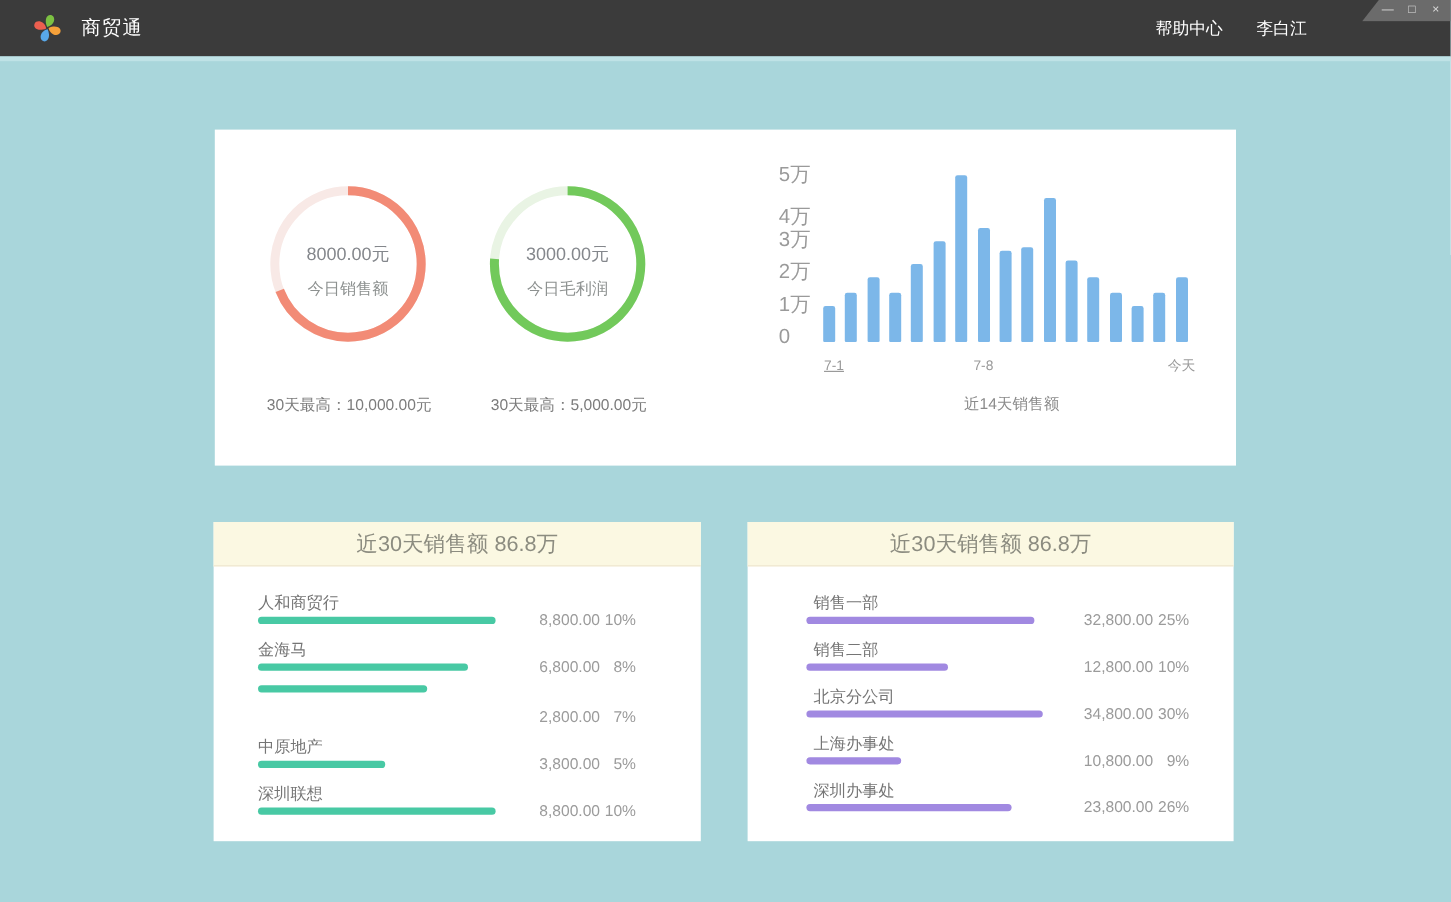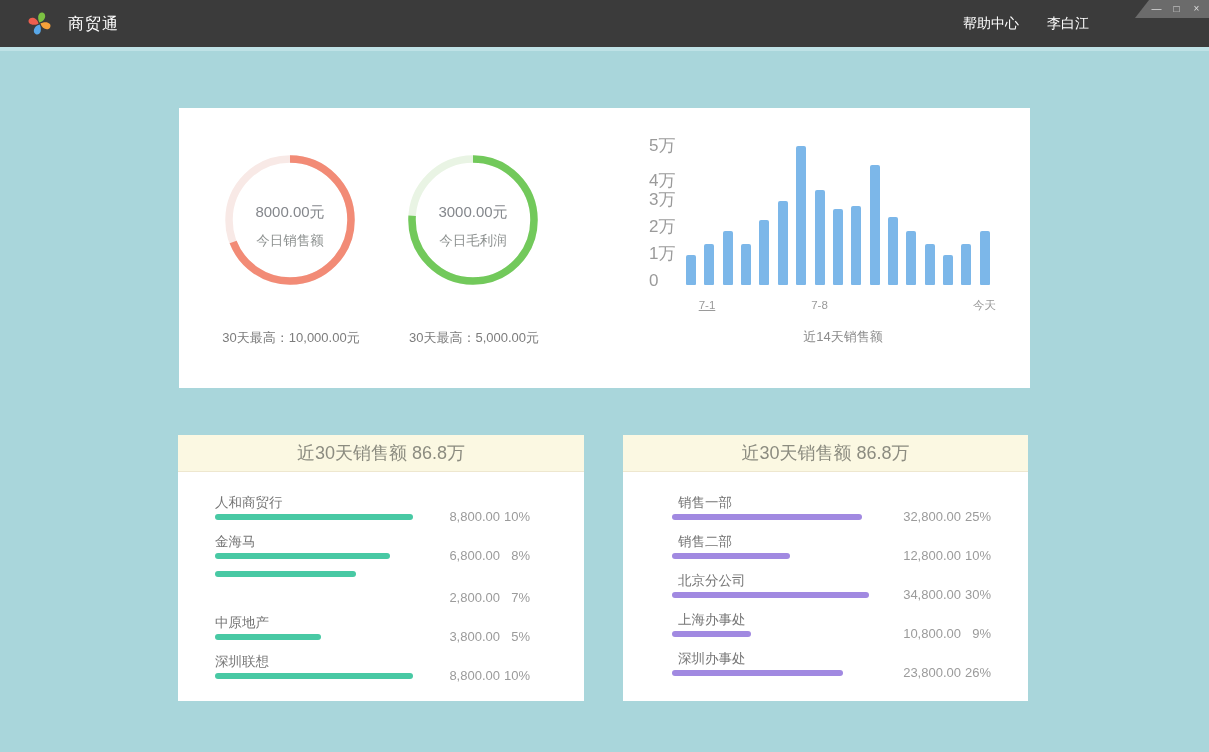--- a/index.html
+++ b/index.html
@@ -130,21 +130,21 @@
         <div class="bar" style="left: 165.2px; height: 78.9px; background: rgb(124, 183, 233);"></div>
         <div class="bar" style="left: 183.5px; height: 119.7px; background: rgb(124, 183, 233);"></div>
         <div class="bar" style="left: 201.9px; height: 68px; background: rgb(124, 183, 233);"></div>
         <div class="bar" style="left: 220.2px; height: 54.4px; background: rgb(124, 183, 233);"></div>
         <div class="bar" style="left: 238.6px; height: 40.8px; background: rgb(124, 183, 233);"></div>
         <div class="bar" style="left: 256.9px; height: 29.9px; background: rgb(124, 183, 233);"></div>
         <div class="bar" style="left: 275.3px; height: 40.8px; background: rgb(124, 183, 233);"></div>
         <div class="bar" style="left: 293.6px; height: 54.4px; background: rgb(124, 183, 233);"></div>
       </div>
     <div id="xlabels">
-        <div class="xlabel" style="left: 498px; text-decoration: underline;">7-1</div>
+        <div class="xlabel" style="left: 486px; text-decoration: underline;">7-1</div>
         <div class="xlabel" style="left: 610.5px;">7-8</div>
         <div class="xlabel" style="left: 775.6px;">今天</div>
       </div>
     <div class="chart-title">近14天销售额</div>
   </div>
 
   <div class="card" id="left-card">
     <div class="card-header">近30天销售额 86.8万</div>
     <div class="card-list" id="list-left">
         <div class="li-item">

